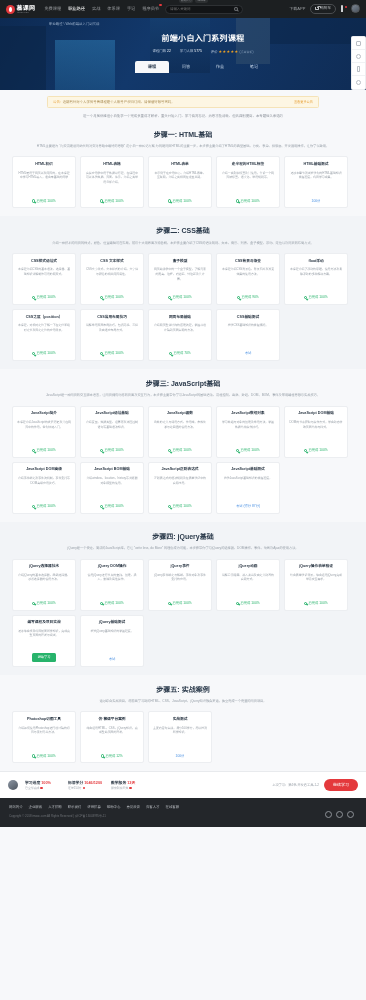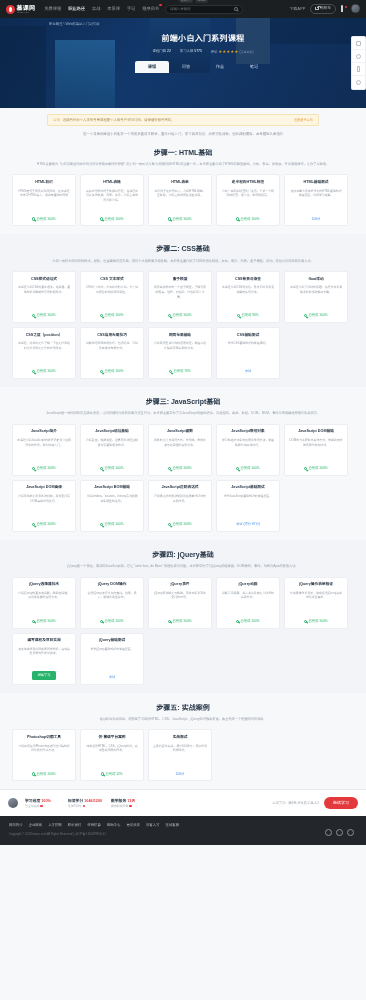--- a/index.html
+++ b/index.html
@@ -35,21 +35,21 @@
   .nr-link { color:#9a9da0; font-size:4px; text-decoration:none; white-space:nowrap; }
   .cart-btn { border:0.4px solid #4a4d50; border-radius:6px; color:#b9bcbf; font-size:3.6px; padding:1.5px 4px; display:flex; align-items:center; gap:1.5px; white-space:nowrap; }
   .cart-ico { width:3.4px; height:3px; border:0.5px solid #b9bcbf; border-top:none; border-radius:0 0 1px 1px; position:relative; }
   .cart-ico:before { content:""; position:absolute; top:-1.4px; left:0.3px; width:2.4px; height:1.4px; border:0.5px solid #b9bcbf; border-bottom:none; border-radius:1.5px 1.5px 0 0; }
   .bell { position:relative; width:5px; height:5px; }
   .bell-b { width:4px; height:3.6px; border:0.6px solid #cfd2d5; border-radius:2px 2px 0.5px 0.5px; }
   .bell-dot { position:absolute; top:-0.6px; right:-0.6px; width:2px; height:2px; border-radius:50%; background:#e4393c; }
   .avatar { width:9px; height:9px; border-radius:50%; background:linear-gradient(145deg,#7d8794,#4a525c); border:0.5px solid #55585b; }
 
   
-  .banner { position:relative; height:90px; background:linear-gradient(120deg,#0d2a52 0%,#12386b 40%,#0f2c55 100%); overflow:hidden;padding-left:40px; }
+  .banner { position:relative; height:72px; background:linear-gradient(120deg,#0d2a52 0%,#12386b 40%,#0f2c55 100%); overflow:hidden;padding-left:40px; }
   .b-deco { position:absolute; opacity:.5; }
   .b1 { left:55px; top:22px; width:60px; height:70px; background:linear-gradient(180deg,#2f7fb8,#1b5082); }
   .b2 { left:150px; top:0; width:60px; height:55px; background:linear-gradient(180deg,#16406f,#0e2b52); opacity:.65; }
   .b3 { left:0; top:8px; width:46px; height:84px; background:#0b2546; opacity:.55; }
   .b4 { left:236px; top:0; width:34px; height:46px; background:#3b5670; opacity:.45; }
   .b5 { left:270px; top:0; width:96px; height:26px; background:#0a2346; opacity:.5; }
   .crumb { position:relative; z-index:2; padding:4px 0 0 9px; color:#9fb4cd; font-size:3.4px; }
   .crumb a { color:#9fb4cd; text-decoration:none; }
   .b-center { position:relative; z-index:2; text-align:center; margin-top:6px; }
   .b-title { color:#fff; font-size:8px; font-weight:bold; letter-spacing:0.3px; }

